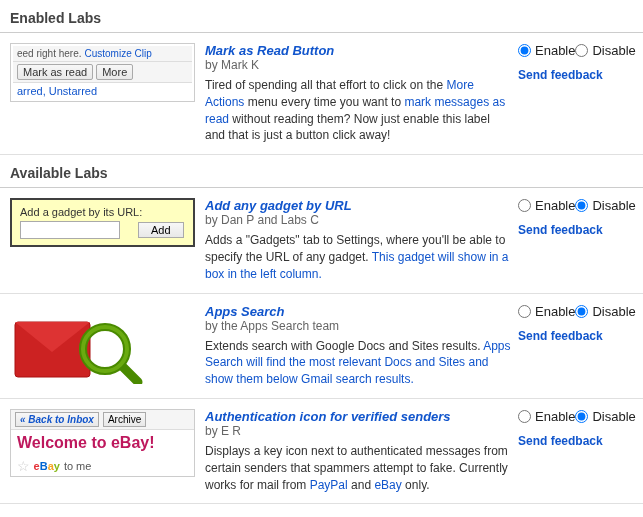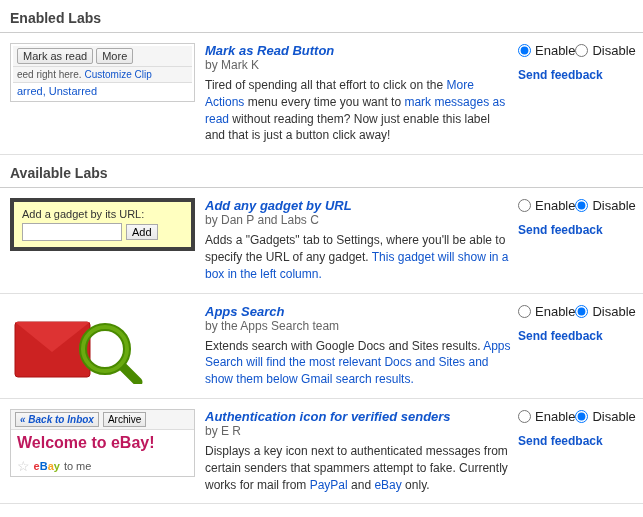--- a/index.html
+++ b/index.html
@@ -108,21 +108,21 @@
       border-radius: 2px;
       color: #333;
     }
     .starred-row {
       color: #1155cc;
       font-size: 11px;
       padding: 2px 4px;
     }
     
     .preview-gadget {
-      border: 4px solid #404040;
+      border: 2px solid #404040;
       background: #ffffc0;
       padding: 6px 8px;
       font-size: 11px;
     }
     .preview-gadget label {
       display: block;
       margin-bottom: 3px;
       color: #333;
     }
     .gadget-input-row {
@@ -133,22 +133,23 @@
     .gadget-input {
       border: 1px solid #aaa;
       width: 100px;
       height: 18px;
       font-size: 11px;
     }
     .gadget-add-btn {
       border: 1px solid #aaa;
       background: linear-gradient(#f7f7f7, #e8e8e8);
       font-size: 11px;
-      padding: 1px 5px;
-      cursor: pointer;
+      padding: 1px 12px;
+      cursor: pointer;
+      margin-left: 14px;
     }
     .preview-apps-search {
       width: 150px;
       height: 80px;
       position: relative;
       overflow: hidden;
     }
     .preview-ebay {
       border: 1px solid #ccc;
       font-size: 11px;
@@ -216,26 +217,26 @@
 <body>
 
 <div class="enabled-section">
   <div class="section-header">Enabled Labs</div>
 
   <div class="lab-row">
 
     <div class="lab-preview">
       <div class="preview-enabled">
         <div class="toolbar-row">
+          <span class="feed-text">eed right here.</span>
+          <span style="color:#1155cc;cursor:pointer;font-size:10px;">Customize Clip</span>
+        </div>
+        <div class="toolbar-row">
           <button class="preview-btn">Mark as read</button>
           <button class="preview-btn">More</button>
-        </div>
-        <div class="toolbar-row">
-          <span class="feed-text">eed right here.</span>
-          <span style="color:#1155cc;cursor:pointer;font-size:10px;">Customize Clip</span>
         </div>
         <div class="starred-row">arred, Unstarred</div>
       </div>
     </div>
 
     <div class="lab-description">
       <div class="lab-title">Mark as Read Button</div>
       <div class="lab-author">by Mark K</div>
       <div class="lab-text">
         Tired of spending all that effort to click on the <span class="highlight-blue">More Actions</span> menu every time you want to <span class="highlight-blue">mark messages as read</span> without reading them? Now just enable this label and that is just a button click away!

